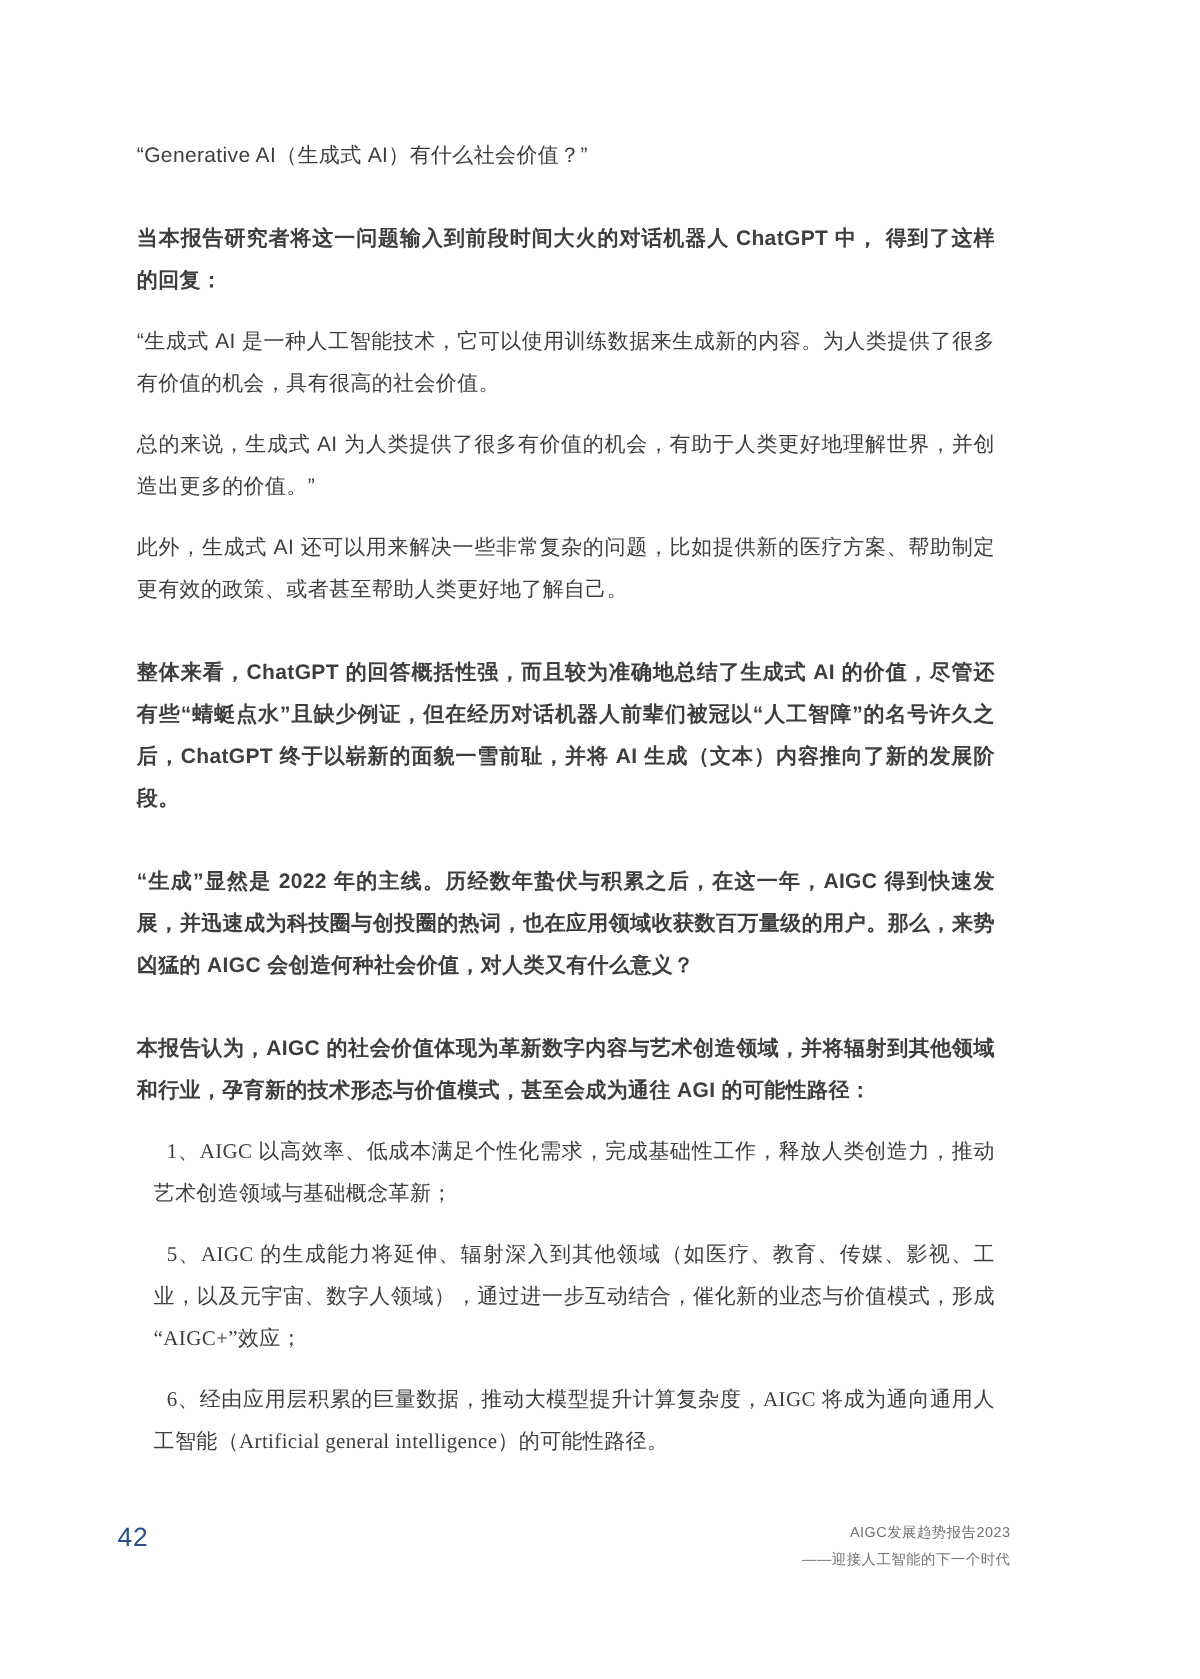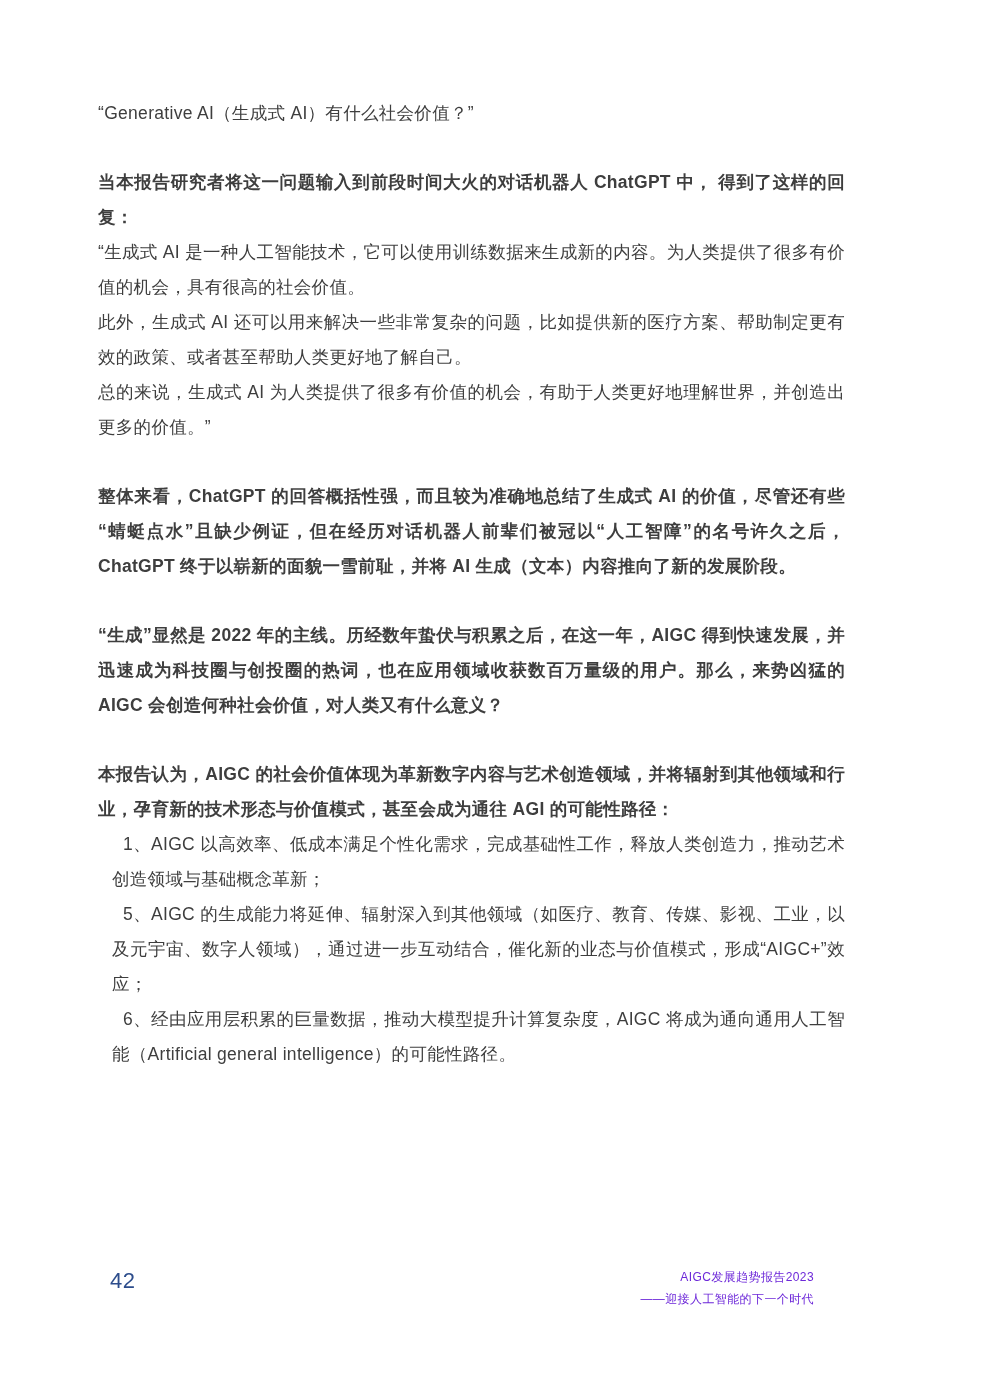--- a/index.html
+++ b/index.html
@@ -20,63 +20,63 @@
   .content {
     position: absolute;
     left: 98px;
     right: 155px;
     top: 96px;
     font-size: 17.5px;
     line-height: 35px;
     text-align: justify;
     letter-spacing: 0.3px;
   }
-  .content p { margin: 0; }
+  .content p { margin: 16px; }
   .block-gap { margin-top: 34px !important; font-weight: bold; }
   .list-item {
     padding-left: 14px;
     text-indent: 11px;
+    font-family: Liberation Serif, serif;
   }
   .footer-page-number {
     position: absolute;
     left: 98px;
     top: 1266px;
     font-size: 22px;
     line-height: 30px;
     font-weight: 500;
     color: #2d4d8c;
     letter-spacing: 0.5px;
-    margin-left: 12px;
   }
   .footer-right {
     position: absolute;
-    right: 186px;
+    right: 158px;
     top: 1266px;
     text-align: right;
     font-size: 12px;
     line-height: 22px;
-    color: #6d28d9;
+    color: #737373;
     letter-spacing: 0.4px;
   }
   .footer-right div { white-space: nowrap; }
 </style>
 </head>
 <body>
 
 <div class="page">
 
   <div class="content">
 
     <p>“Generative AI（生成式 AI）有什么社会价值？”</p>
 
     <p class="block-gap">当本报告研究者将这一问题输入到前段时间大火的对话机器人 ChatGPT 中， 得到了这样的回复：</p>
 
     <p>“生成式 AI 是一种人工智能技术，它可以使用训练数据来生成新的内容。为人类提供了很多有价值的机会，具有很高的社会价值。</p>
+    <p>总的来说，生成式 AI 为人类提供了很多有价值的机会，有助于人类更好地理解世界，并创造出更多的价值。”</p>
     <p>此外，生成式 AI 还可以用来解决一些非常复杂的问题，比如提供新的医疗方案、帮助制定更有效的政策、或者甚至帮助人类更好地了解自己。</p>
-    <p>总的来说，生成式 AI 为人类提供了很多有价值的机会，有助于人类更好地理解世界，并创造出更多的价值。”</p>
 
     <p class="block-gap">整体来看，ChatGPT 的回答概括性强，而且较为准确地总结了生成式 AI 的价值，尽管还有些“蜻蜓点水”且缺少例证，但在经历对话机器人前辈们被冠以“人工智障”的名号许久之后，ChatGPT 终于以崭新的面貌一雪前耻，并将 AI 生成（文本）内容推向了新的发展阶段。</p>
 
     <p class="block-gap">“生成”显然是 2022 年的主线。历经数年蛰伏与积累之后，在这一年，AIGC 得到快速发展，并迅速成为科技圈与创投圈的热词，也在应用领域收获数百万量级的用户。那么，来势凶猛的 AIGC 会创造何种社会价值，对人类又有什么意义？</p>
 
     <p class="block-gap">本报告认为，AIGC 的社会价值体现为革新数字内容与艺术创造领域，并将辐射到其他领域和行业，孕育新的技术形态与价值模式，甚至会成为通往 AGI 的可能性路径：</p>
 
     <p class="list-item">1、AIGC 以高效率、低成本满足个性化需求，完成基础性工作，释放人类创造力，推动艺术创造领域与基础概念革新；</p>
     <p class="list-item">5、AIGC 的生成能力将延伸、辐射深入到其他领域（如医疗、教育、传媒、影视、工业，以及元宇宙、数字人领域），通过进一步互动结合，催化新的业态与价值模式，形成“AIGC+”效应；</p>
     <p class="list-item">6、经由应用层积累的巨量数据，推动大模型提升计算复杂度，AIGC 将成为通向通用人工智能（Artificial general intelligence）的可能性路径。</p>

